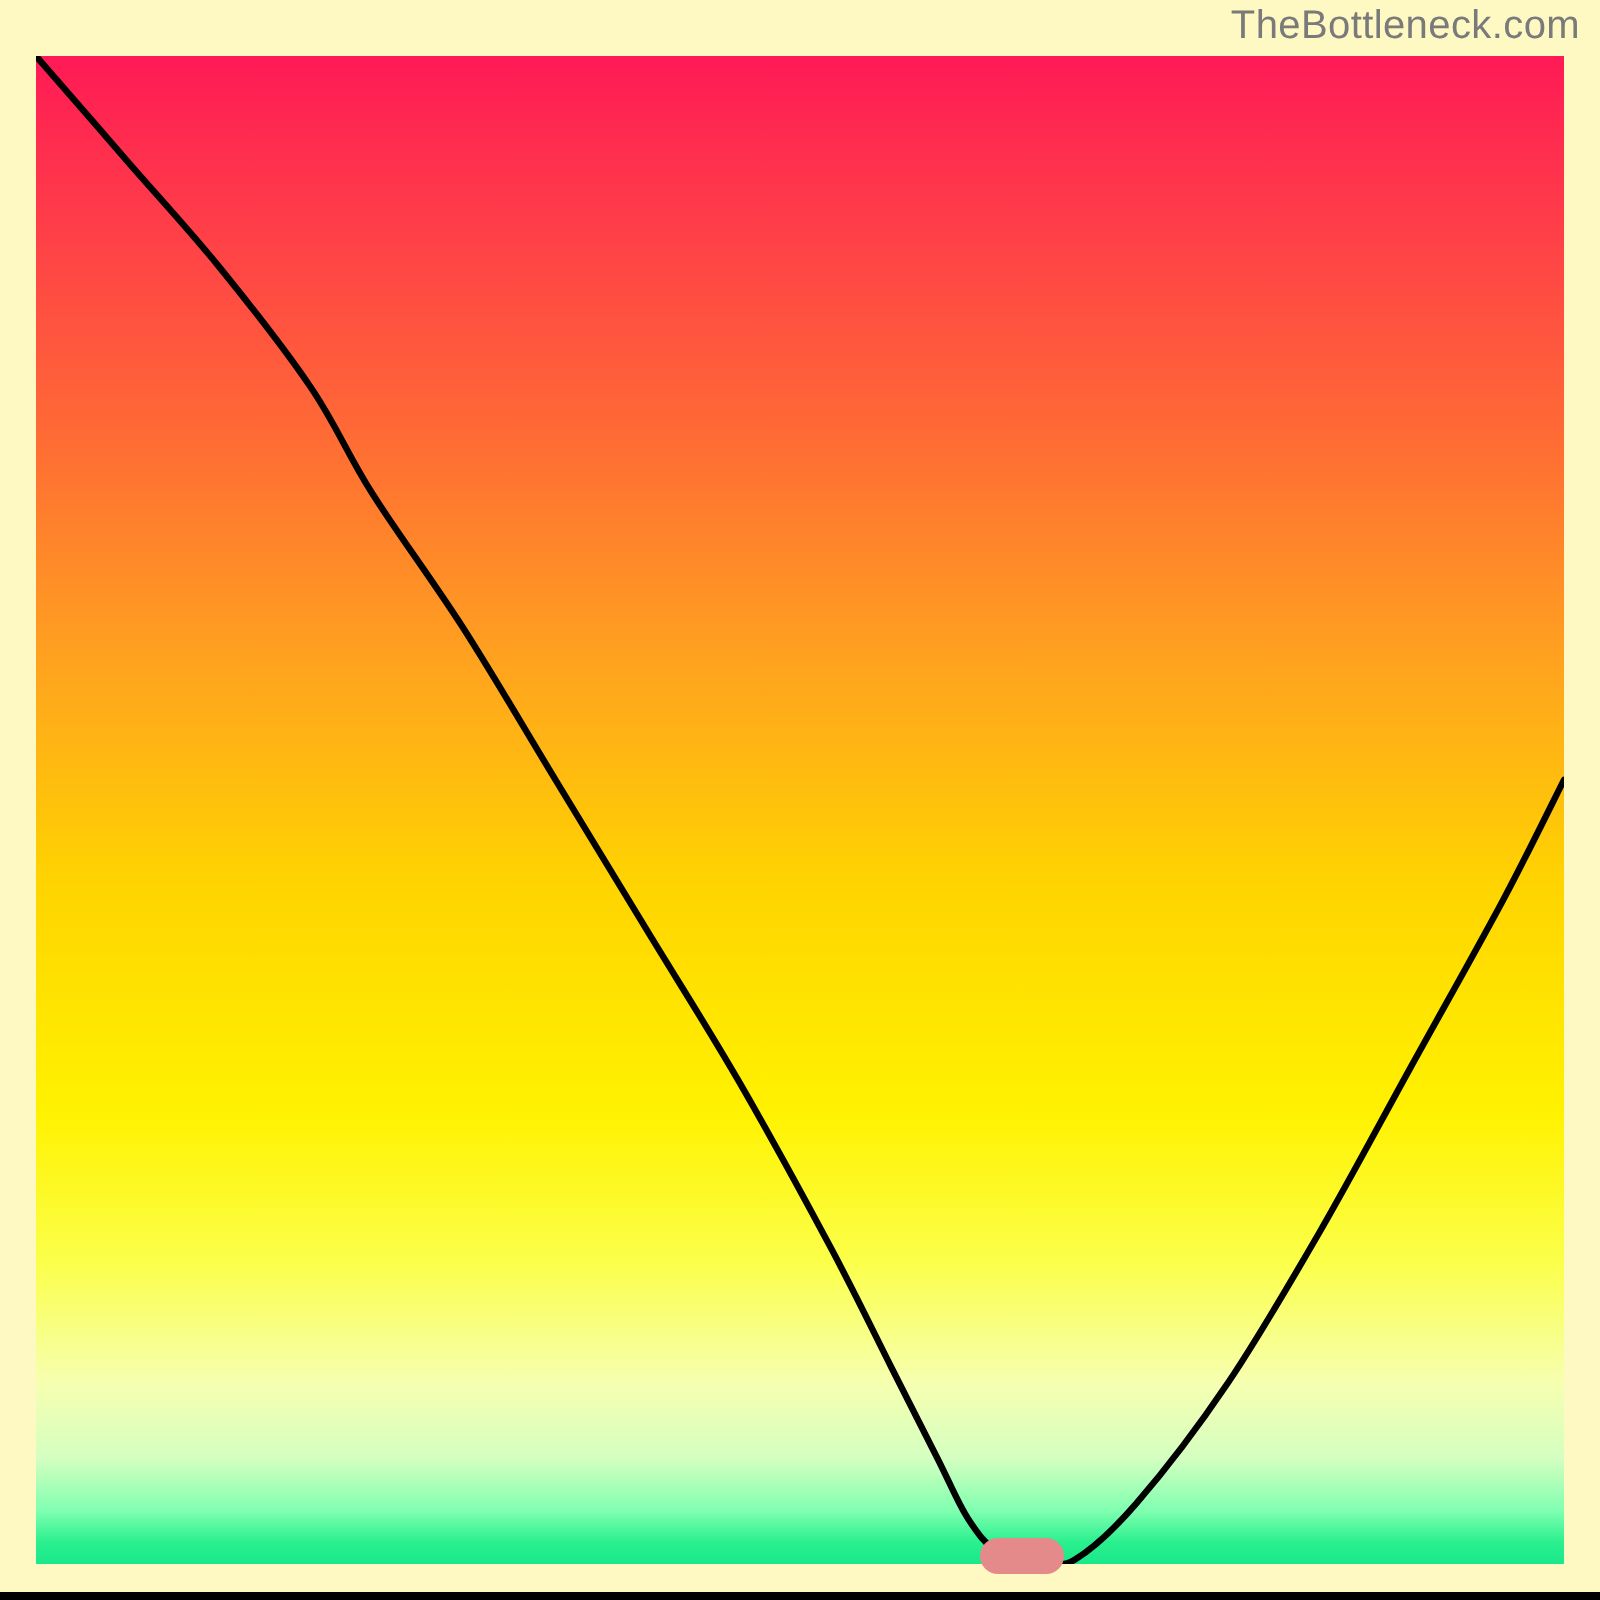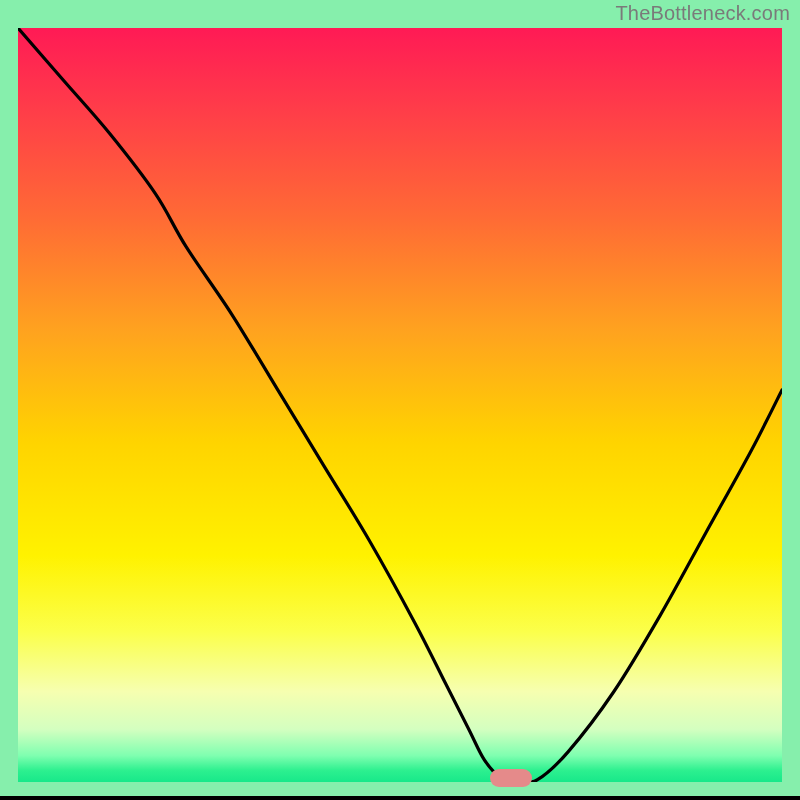--- a/index.html
+++ b/index.html
@@ -8,21 +8,21 @@
     width: 800px;
     height: 800px;
     background: #000;
     overflow: hidden;
     font-family: Arial, Helvetica, sans-serif;
   }
   .frame {
     position: relative;
     width: 800px;
     height: 796px;
-    background: #86efac;
+    background: #fef9c3;
   }
   .watermark {
     position: absolute;
     top: 2px;
     right: 10px;
     color: #7a7a7a;
     font-size: 20px;
     font-weight: 500;
     letter-spacing: 0.2px;
     z-index: 10;

